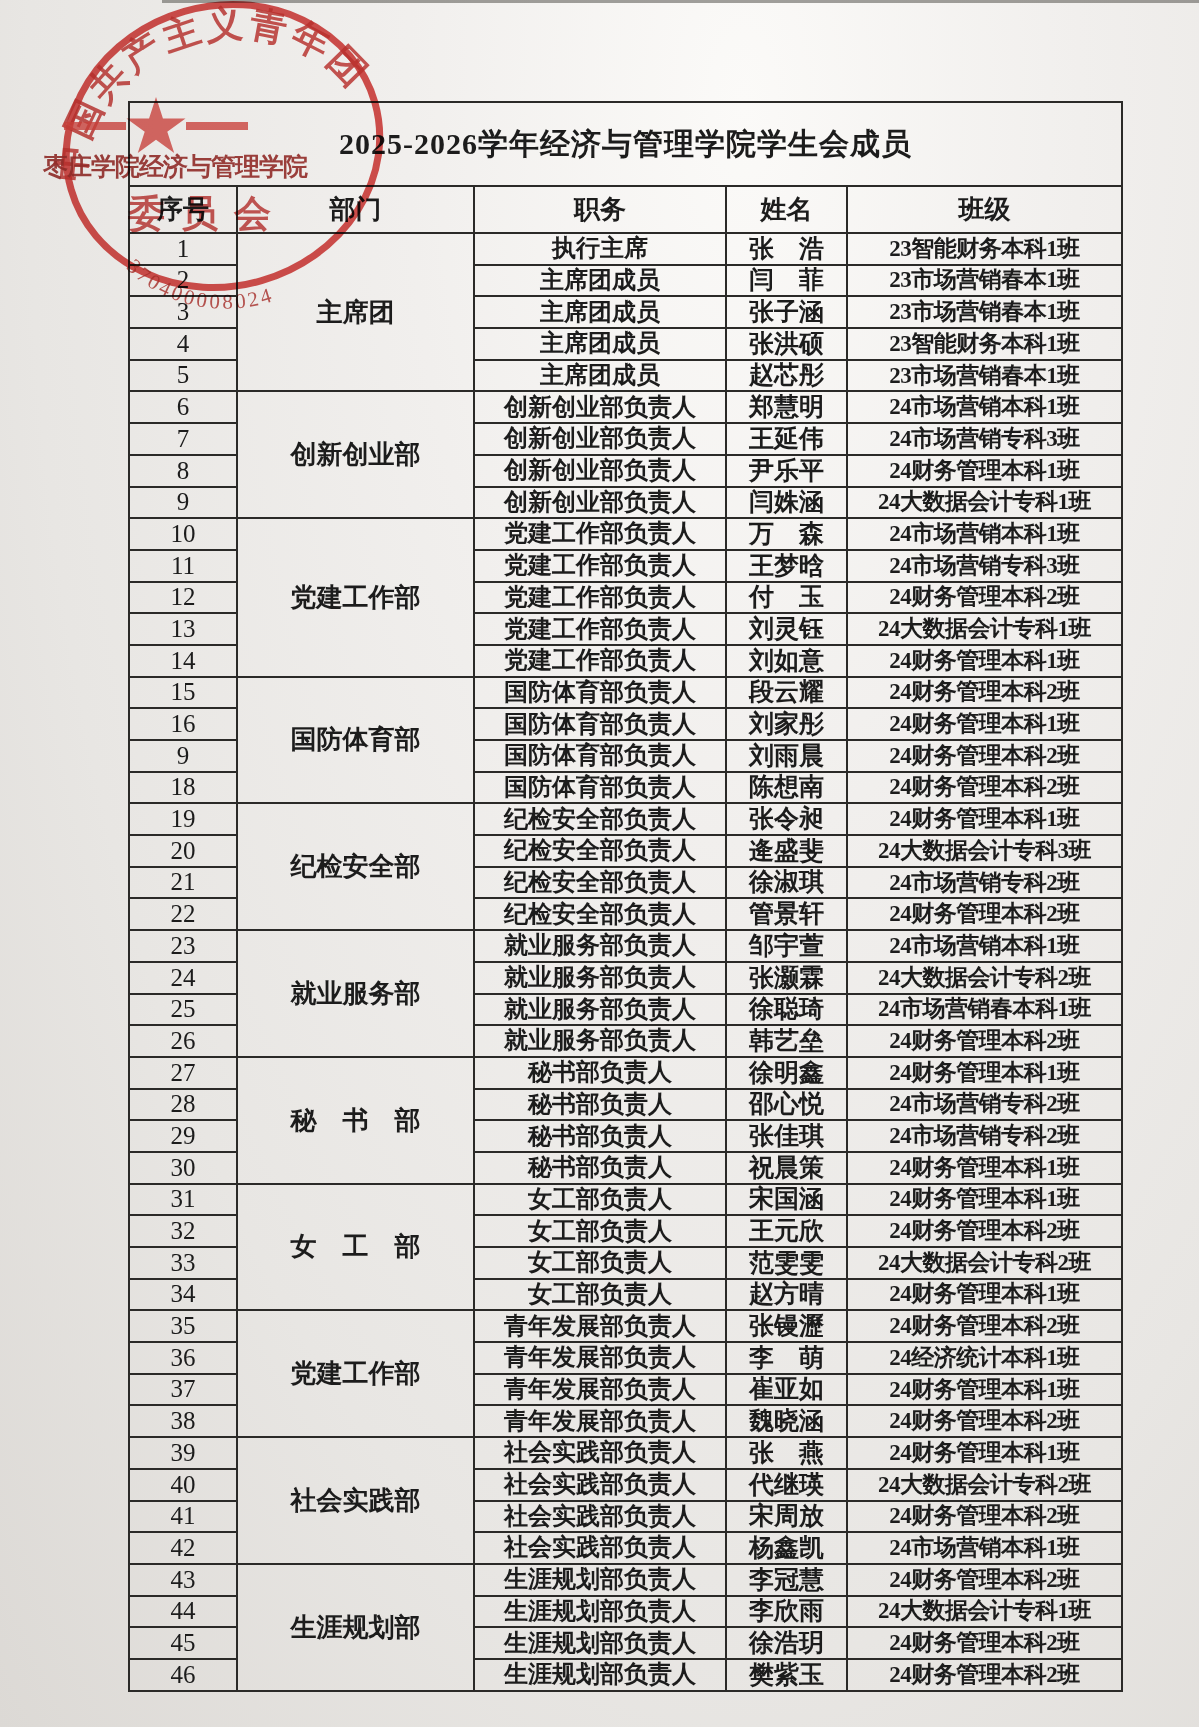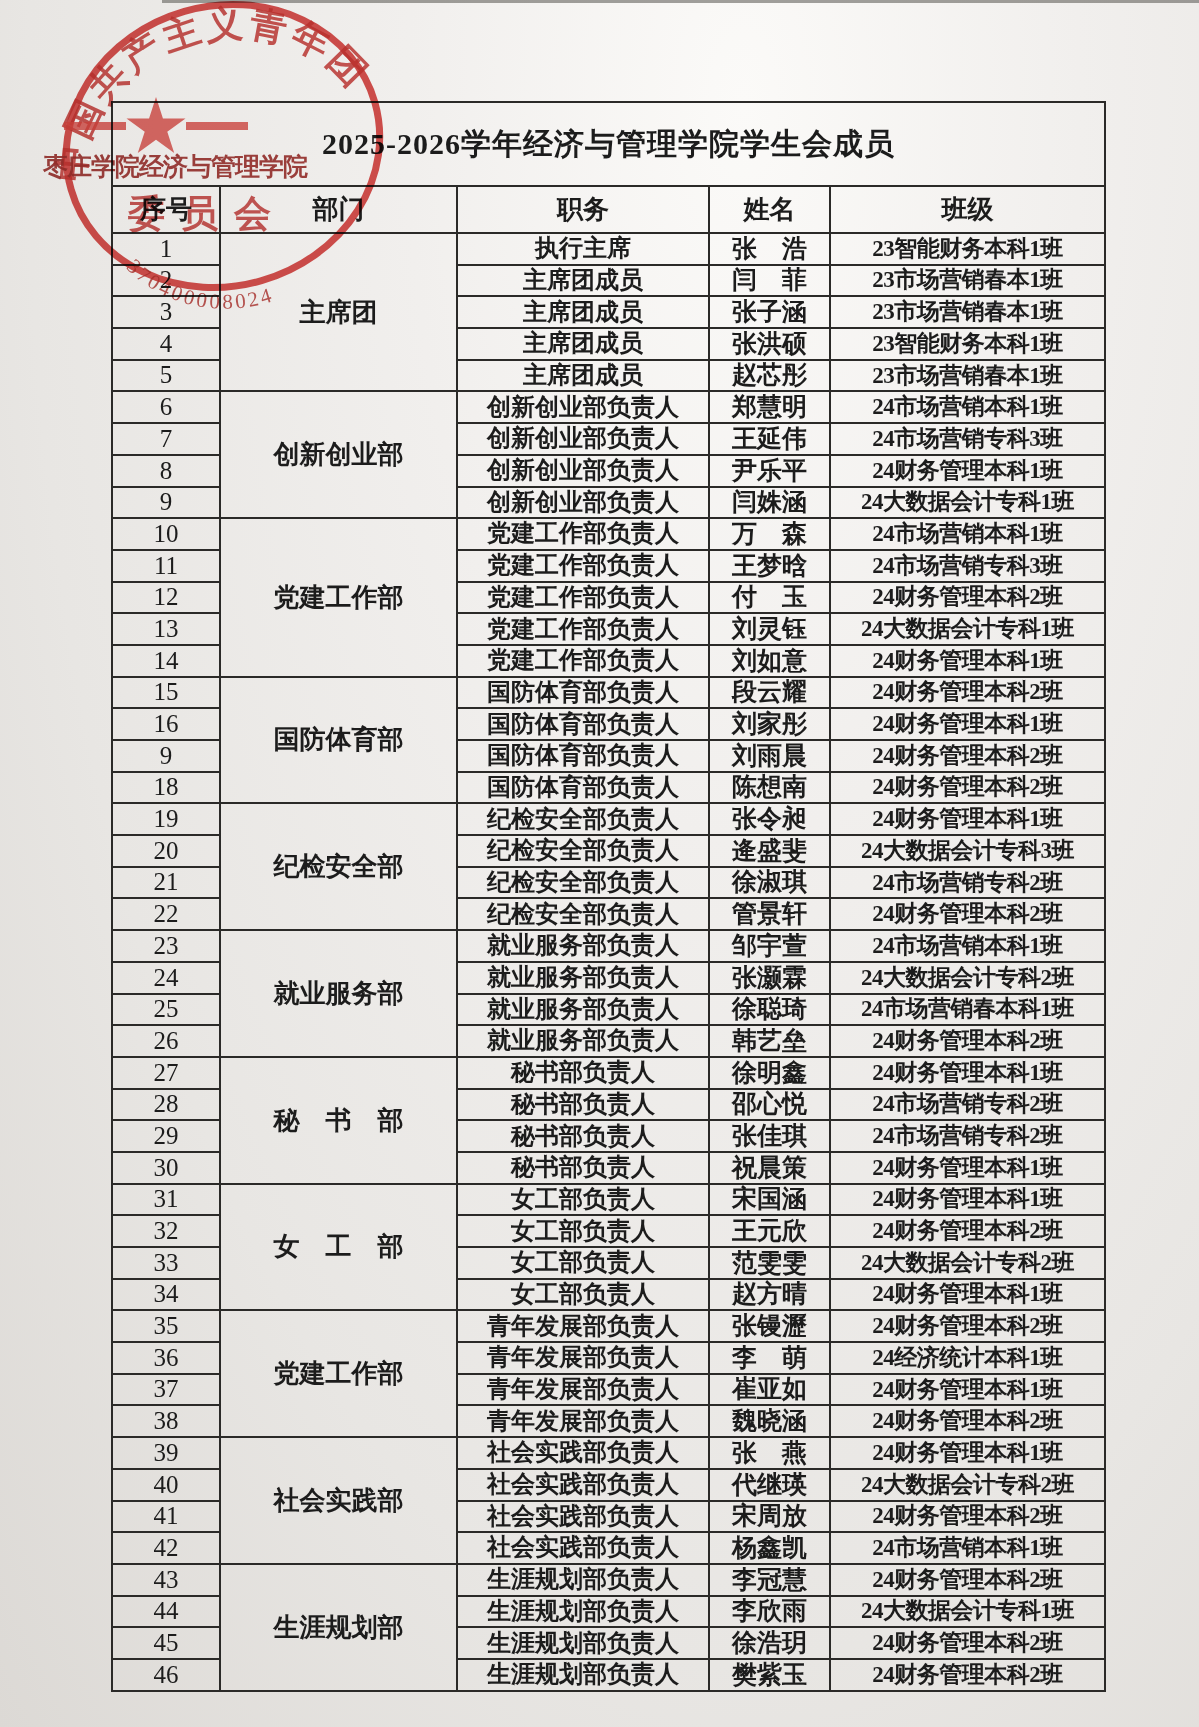--- a/index.html
+++ b/index.html
@@ -19,21 +19,21 @@
     position: absolute;
     left: 162px;
     top: 0;
     width: 1037px;
     height: 3px;
     background: #55534f;
     opacity: 0.55;
   }
   table.member-table {
     position: absolute;
-    left: 111px;
+    left: 128px;
     top: 101px;
     width: 993px;
     border-collapse: collapse;
     table-layout: fixed;
   }
   table.member-table th,
   table.member-table td {
     border: 2px solid #2b2a28;
     text-align: center;
     vertical-align: middle;

